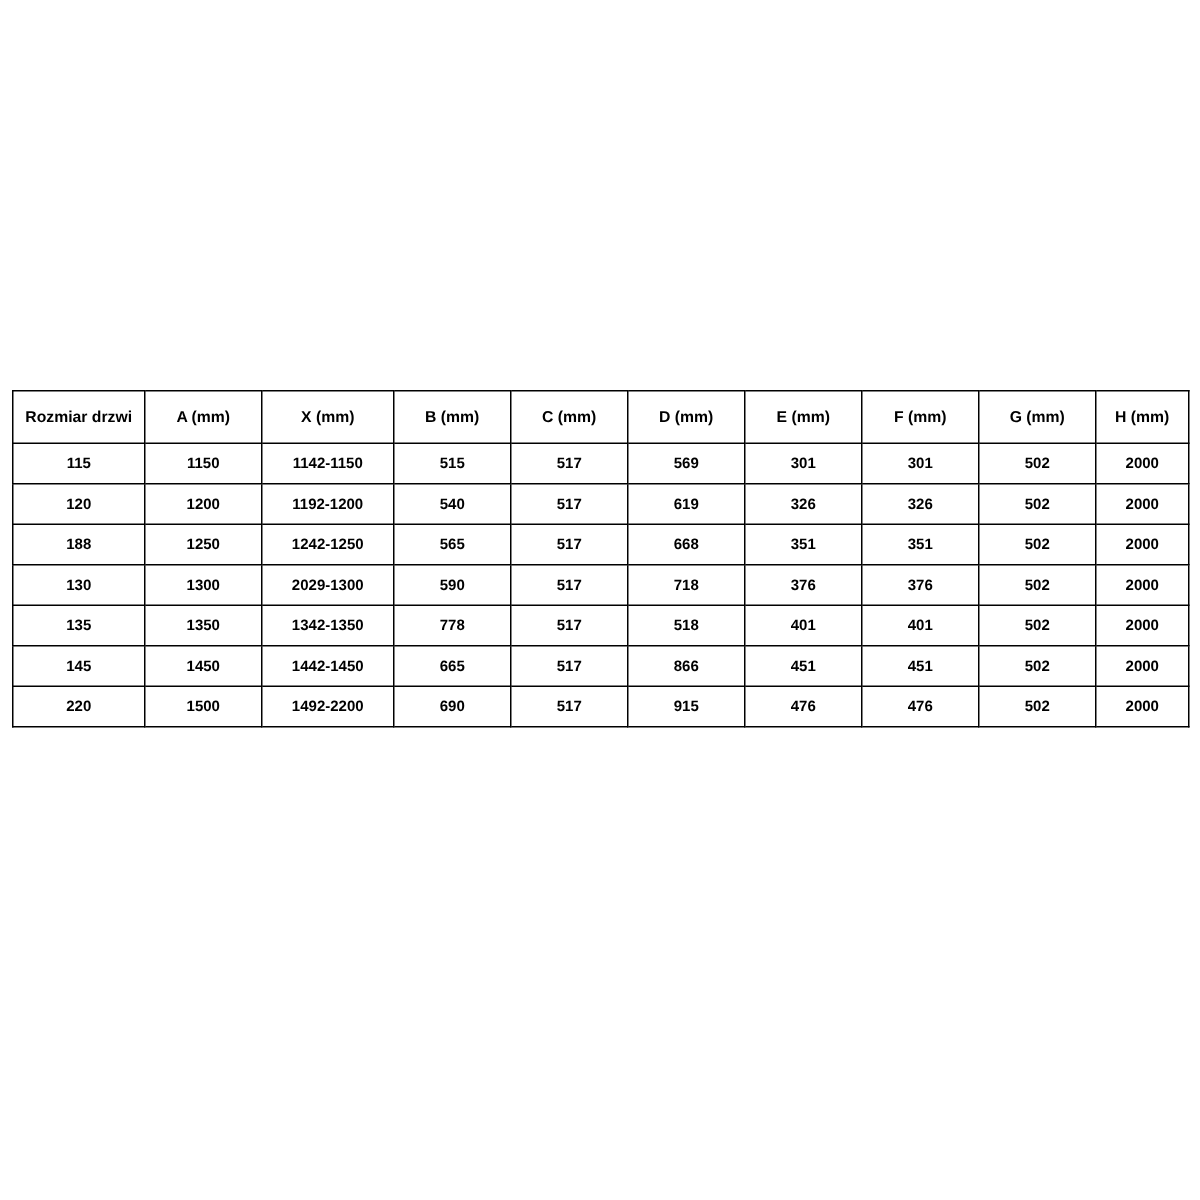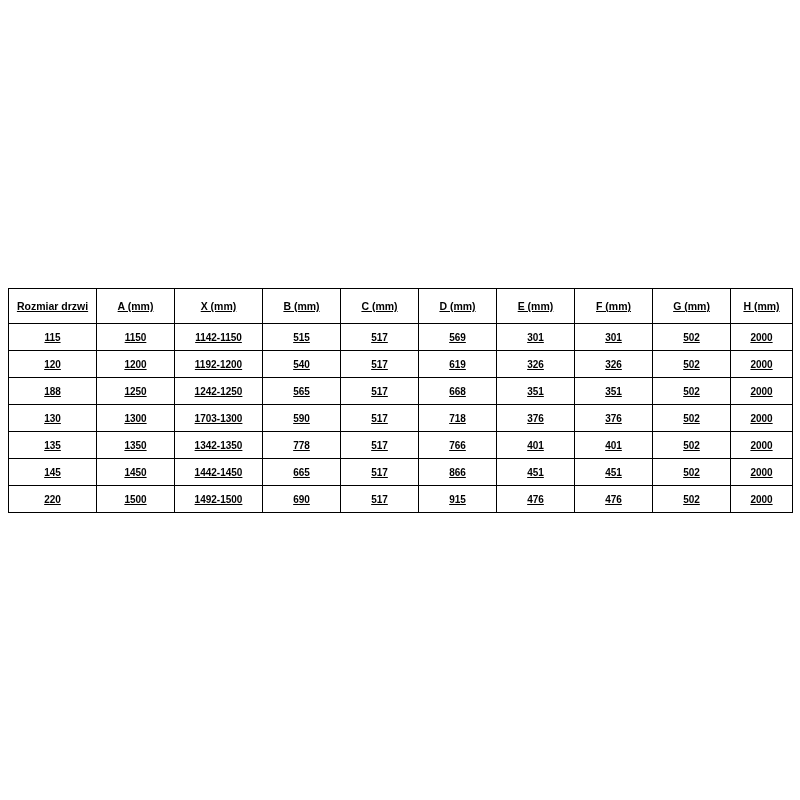--- a/index.html
+++ b/index.html
@@ -10,23 +10,22 @@
   body {
     width: 800px;
     height: 800px;
     font-family: "Liberation Sans", sans-serif;
     position: relative;
     overflow: hidden;
   }
   .table-wrap {
     position: absolute;
     left: 8px;
-    top: 288px;
+    top: 260px;
     width: 784px;
-    text-decoration: underline;
   }
   table.spec-table {
     border-collapse: collapse;
     width: 784px;
     table-layout: fixed;
   }
   table.spec-table th,
   table.spec-table td {
     border: 1px solid #000000;
     text-align: center;
@@ -119,57 +118,57 @@
         <td>517</td>
         <td>668</td>
         <td>351</td>
         <td>351</td>
         <td>502</td>
         <td>2000</td>
       </tr>
       <tr>
         <td>130</td>
         <td>1300</td>
-        <td>1703-1300</td>
+        <td>2029-1300</td>
         <td>590</td>
         <td>517</td>
         <td>718</td>
         <td>376</td>
         <td>376</td>
         <td>502</td>
         <td>2000</td>
       </tr>
       <tr>
         <td>135</td>
         <td>1350</td>
         <td>1342-1350</td>
         <td>778</td>
         <td>517</td>
-        <td>766</td>
+        <td>518</td>
         <td>401</td>
         <td>401</td>
         <td>502</td>
         <td>2000</td>
       </tr>
       <tr>
         <td>145</td>
         <td>1450</td>
         <td>1442-1450</td>
         <td>665</td>
         <td>517</td>
         <td>866</td>
         <td>451</td>
         <td>451</td>
         <td>502</td>
         <td>2000</td>
       </tr>
       <tr>
         <td>220</td>
         <td>1500</td>
-        <td>1492-1500</td>
+        <td>1492-2200</td>
         <td>690</td>
         <td>517</td>
         <td>915</td>
         <td>476</td>
         <td>476</td>
         <td>502</td>
         <td>2000</td>
       </tr>
     </tbody>
   </table>

